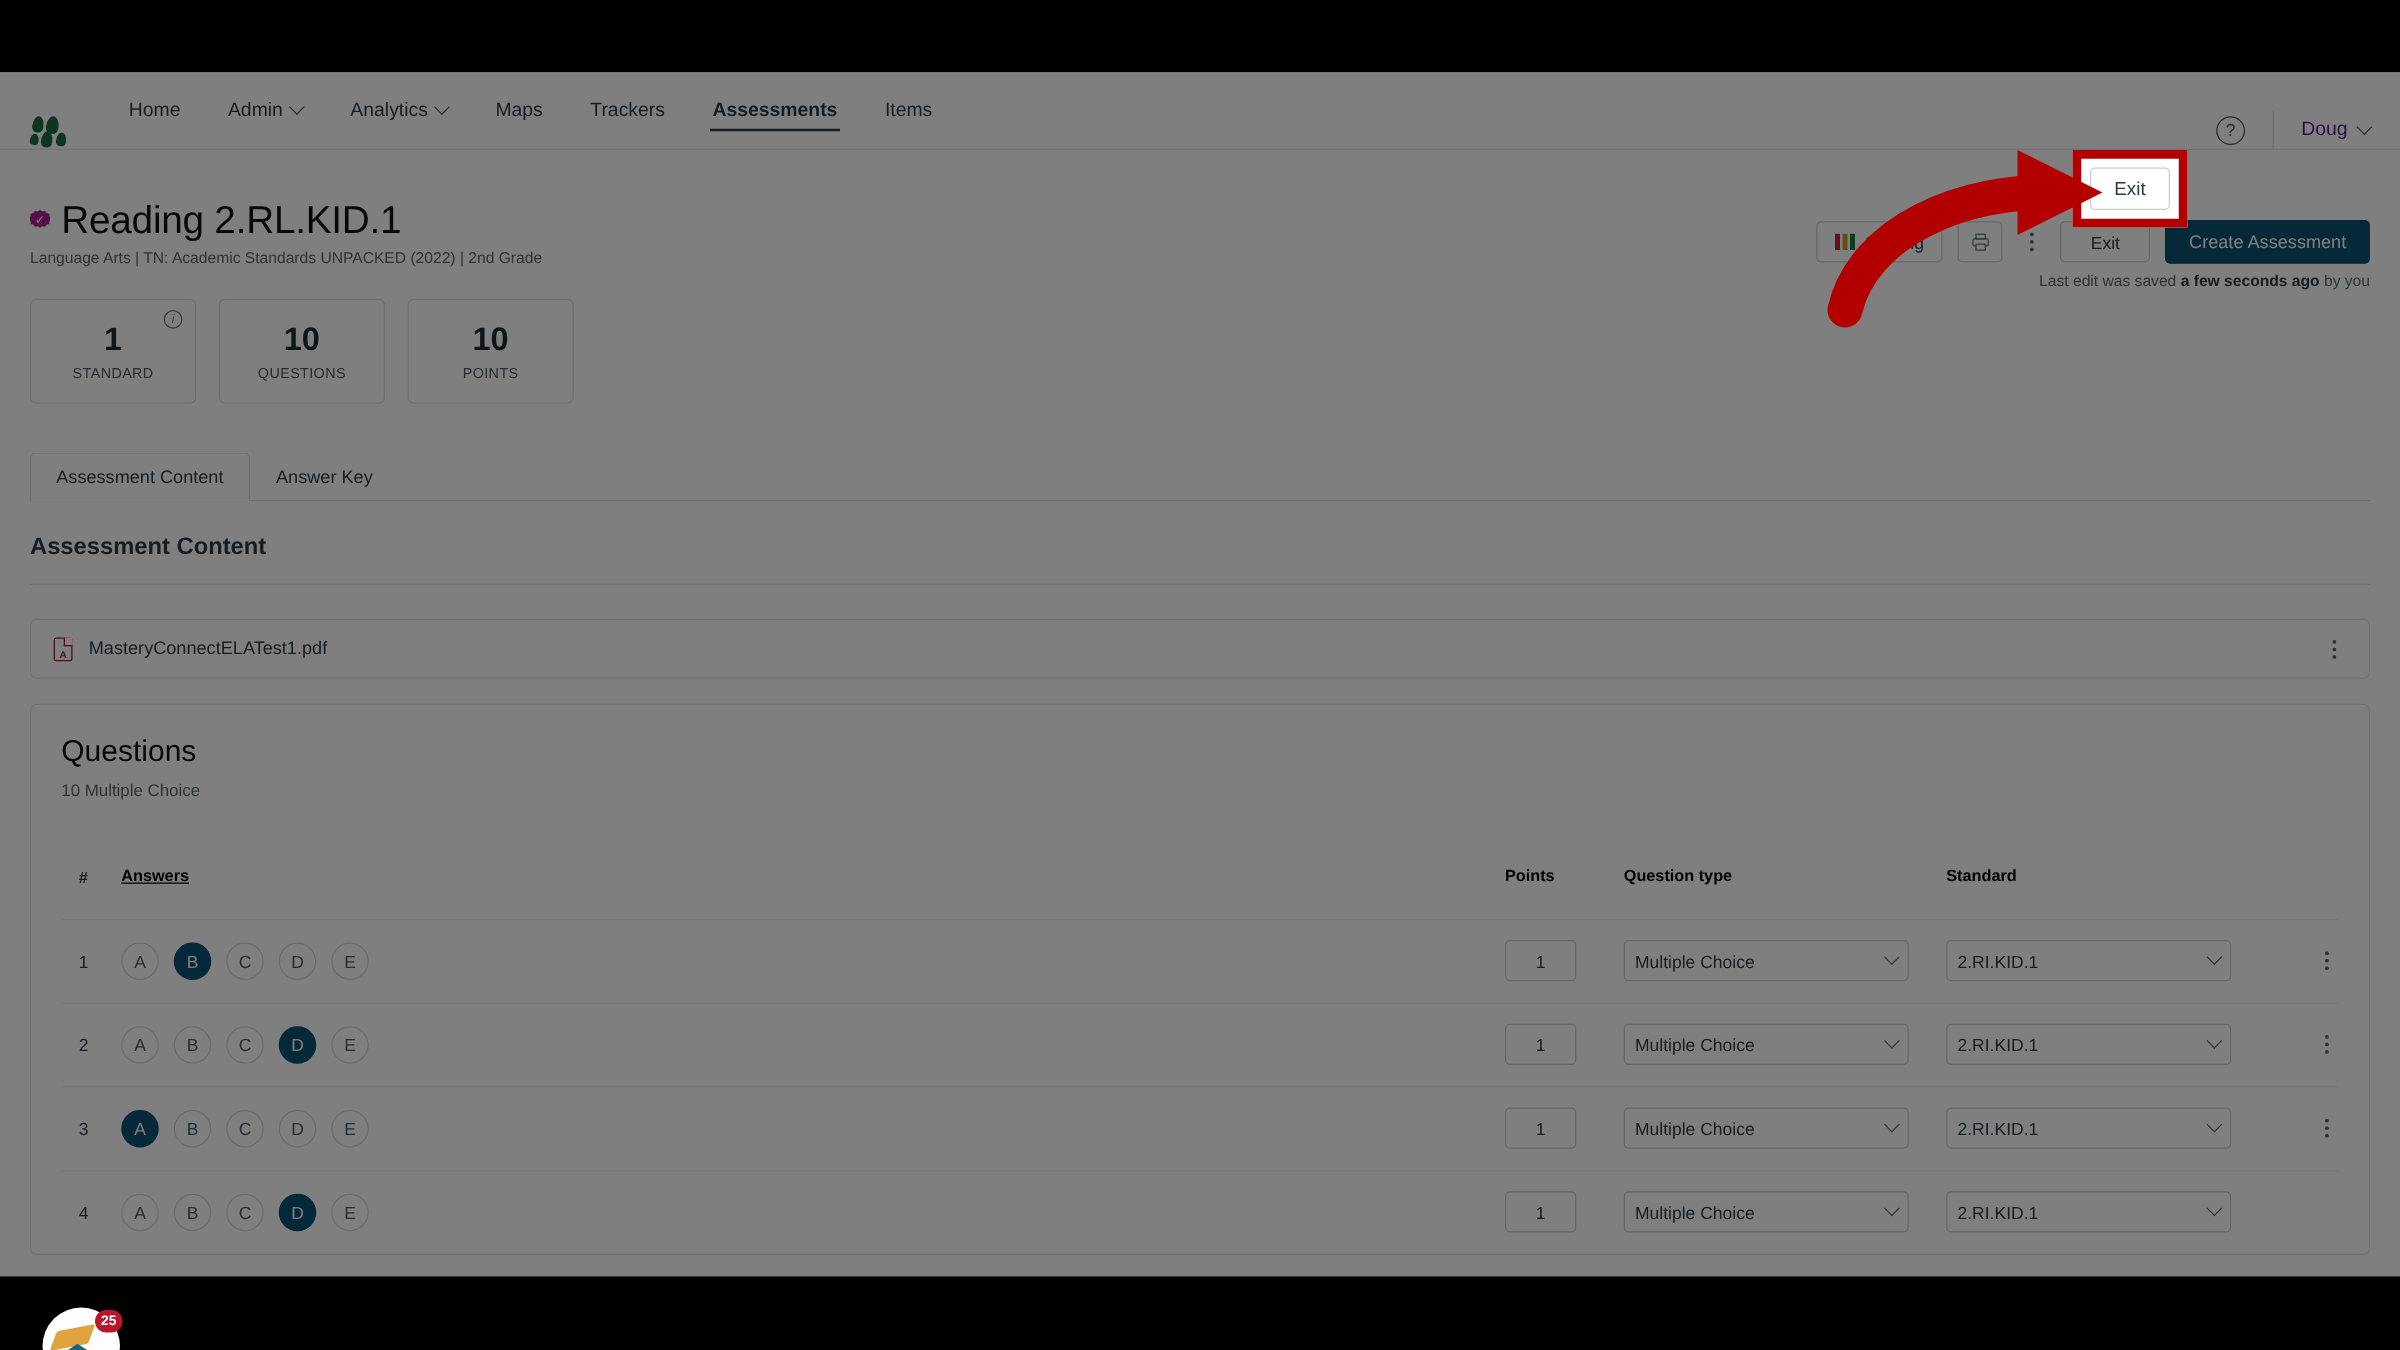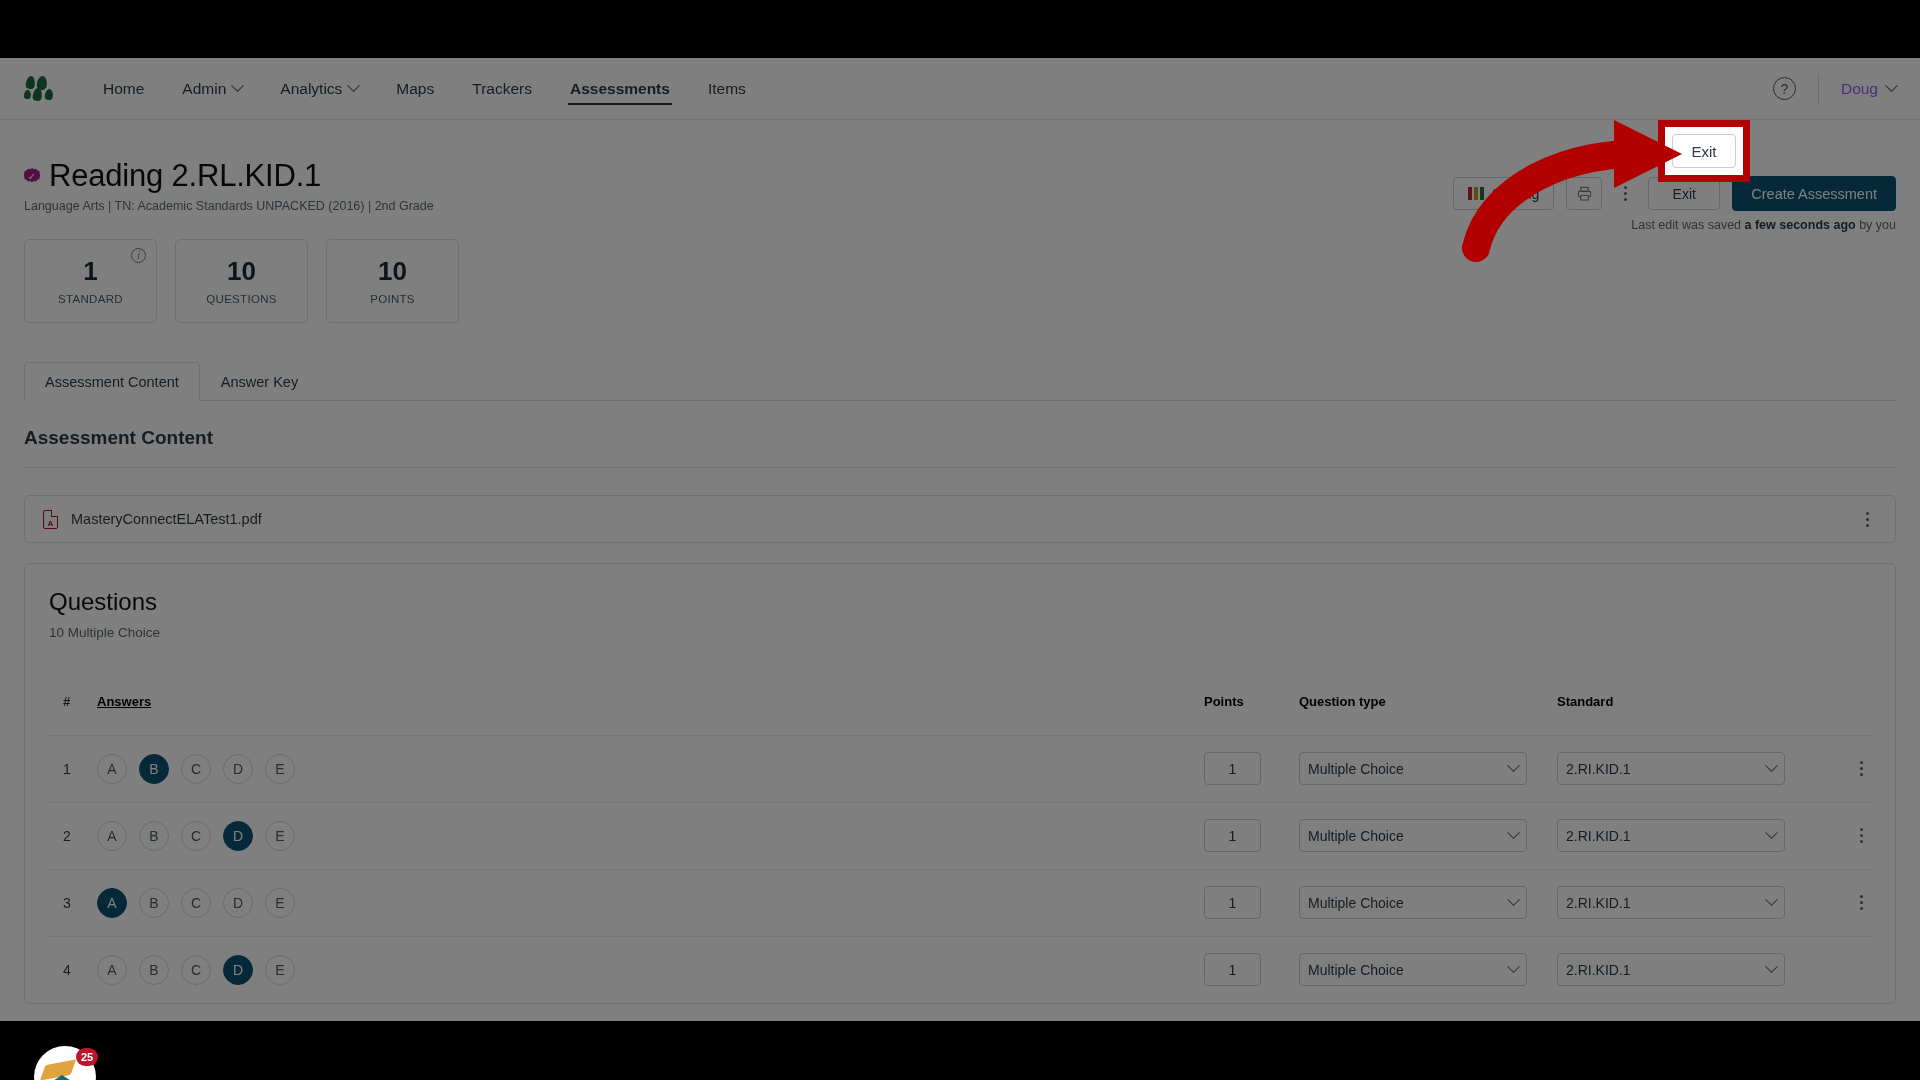--- a/index.html
+++ b/index.html
@@ -25,21 +25,21 @@
     background: rgba(0,0,0,0.50);
     pointer-events: none;
     z-index: 400;
   }
 
   
   .topnav {
     height: 62px; width: 100%;
     background: #fff;
     border-bottom: 1px solid #e3e5e8;
-    display: flex; align-items: center;
+    display: flex; align-items: flex-end;
     padding: 0 24px;
     position: relative;
   }
   .logo { width: 34px; height: 26px; position: relative; margin-right: 26px; }
   .logo i {
     position: absolute; display: block;
     background: #1a6b42;
     border-radius: 60% 60% 50% 50% / 75% 75% 40% 40%;
     transform: rotate(8deg);
   }
@@ -74,21 +74,21 @@
     margin-left: auto; display: flex; align-items: center; gap: 0px;
   }
   .help-circle {
     width: 23px; height: 23px; border-radius: 50%;
     border: 1.6px solid #4a5a64;
     color: #4a5a64; font-size: 14px;
     display: flex; align-items: center; justify-content: center;
     cursor: pointer;
   }
   .nav-divider { width: 1px; height: 30px; background: #d5d9dd; margin: 0 22px; }
-  .nav-user { display: flex; align-items: center; gap: 9px; font-size: 15.5px; color: #8b5cf6; cursor: pointer; }
+  .nav-user { display: flex; align-items: center; gap: 9px; font-size: 15.5px; color: #4c1d95; cursor: pointer; }
 
   
   .page { padding: 0 24px; position: relative; }
 
   .badgerow { display: flex; align-items: center; gap: 12px; margin-top: 22px; }
   .pill {
     border-radius: 14px; padding: 3px 14px 4px;
     font-size: 13.5px; line-height: 1.25;
   }
   .pill.draft { border: 1.4px solid #c4490f; color: #c4490f; }
@@ -321,21 +321,21 @@
   </div>
 
   <div class="page">
 
 
     <div class="titleblock">
       <div class="title-line">
         <span class="verified">✓</span>
         <h1 class="assess-title">Reading 2.RL.KID.1</h1>
       </div>
-      <div class="subtitle">Language Arts  |  TN: Academic Standards UNPACKED (2016)  |  2nd Grade</div>
+      <div class="subtitle">Language Arts  |  TN: Academic Standards UNPACKED (2022)  |  2nd Grade</div>
     </div>
 
     <div class="stats">
       <div class="stat">
         <div class="info">i</div>
         <div class="num">1</div>
         <div class="lbl">STANDARD</div>
       </div>
       <div class="stat">
         <div class="num">10</div>

